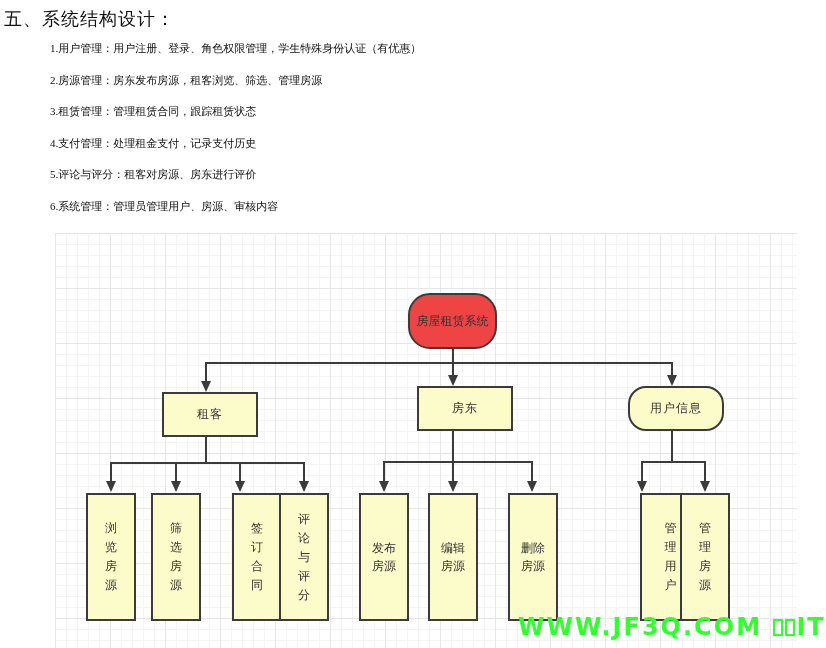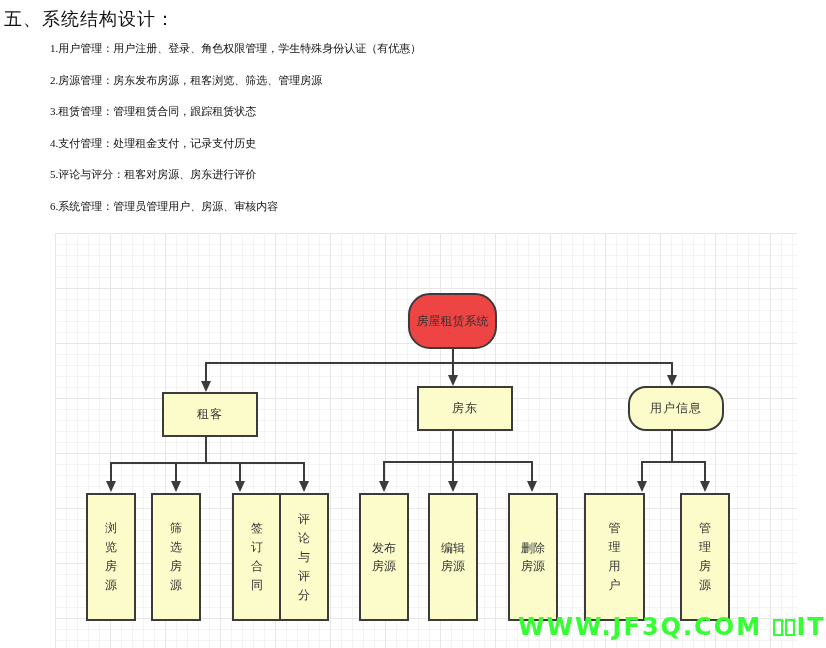--- a/index.html
+++ b/index.html
@@ -154,21 +154,21 @@
   <div class="node leaf" style="left:359px;">
     <span class="htext">发布房源</span>
   </div>
   <div class="node leaf" style="left:428px;">
     <span class="htext">编辑房源</span>
   </div>
   <div class="node leaf" style="left:508px;">
     <span class="htext">删除房源</span>
   </div>
 
-  <div class="node leaf" style="left:584px; width:61px;">
+  <div class="node leaf" style="left:640px; width:61px;">
     <span class="vtext">管理用户</span>
   </div>
   <div class="node leaf" style="left:680px;">
     <span class="vtext">管理房源</span>
   </div>
 
   <div class="watermark"><span>WWW.JF3Q.COM</span><span> </span><span class="tofu"></span><span class="tofu"></span><span>IT</span></div>
 
 </div>
 

